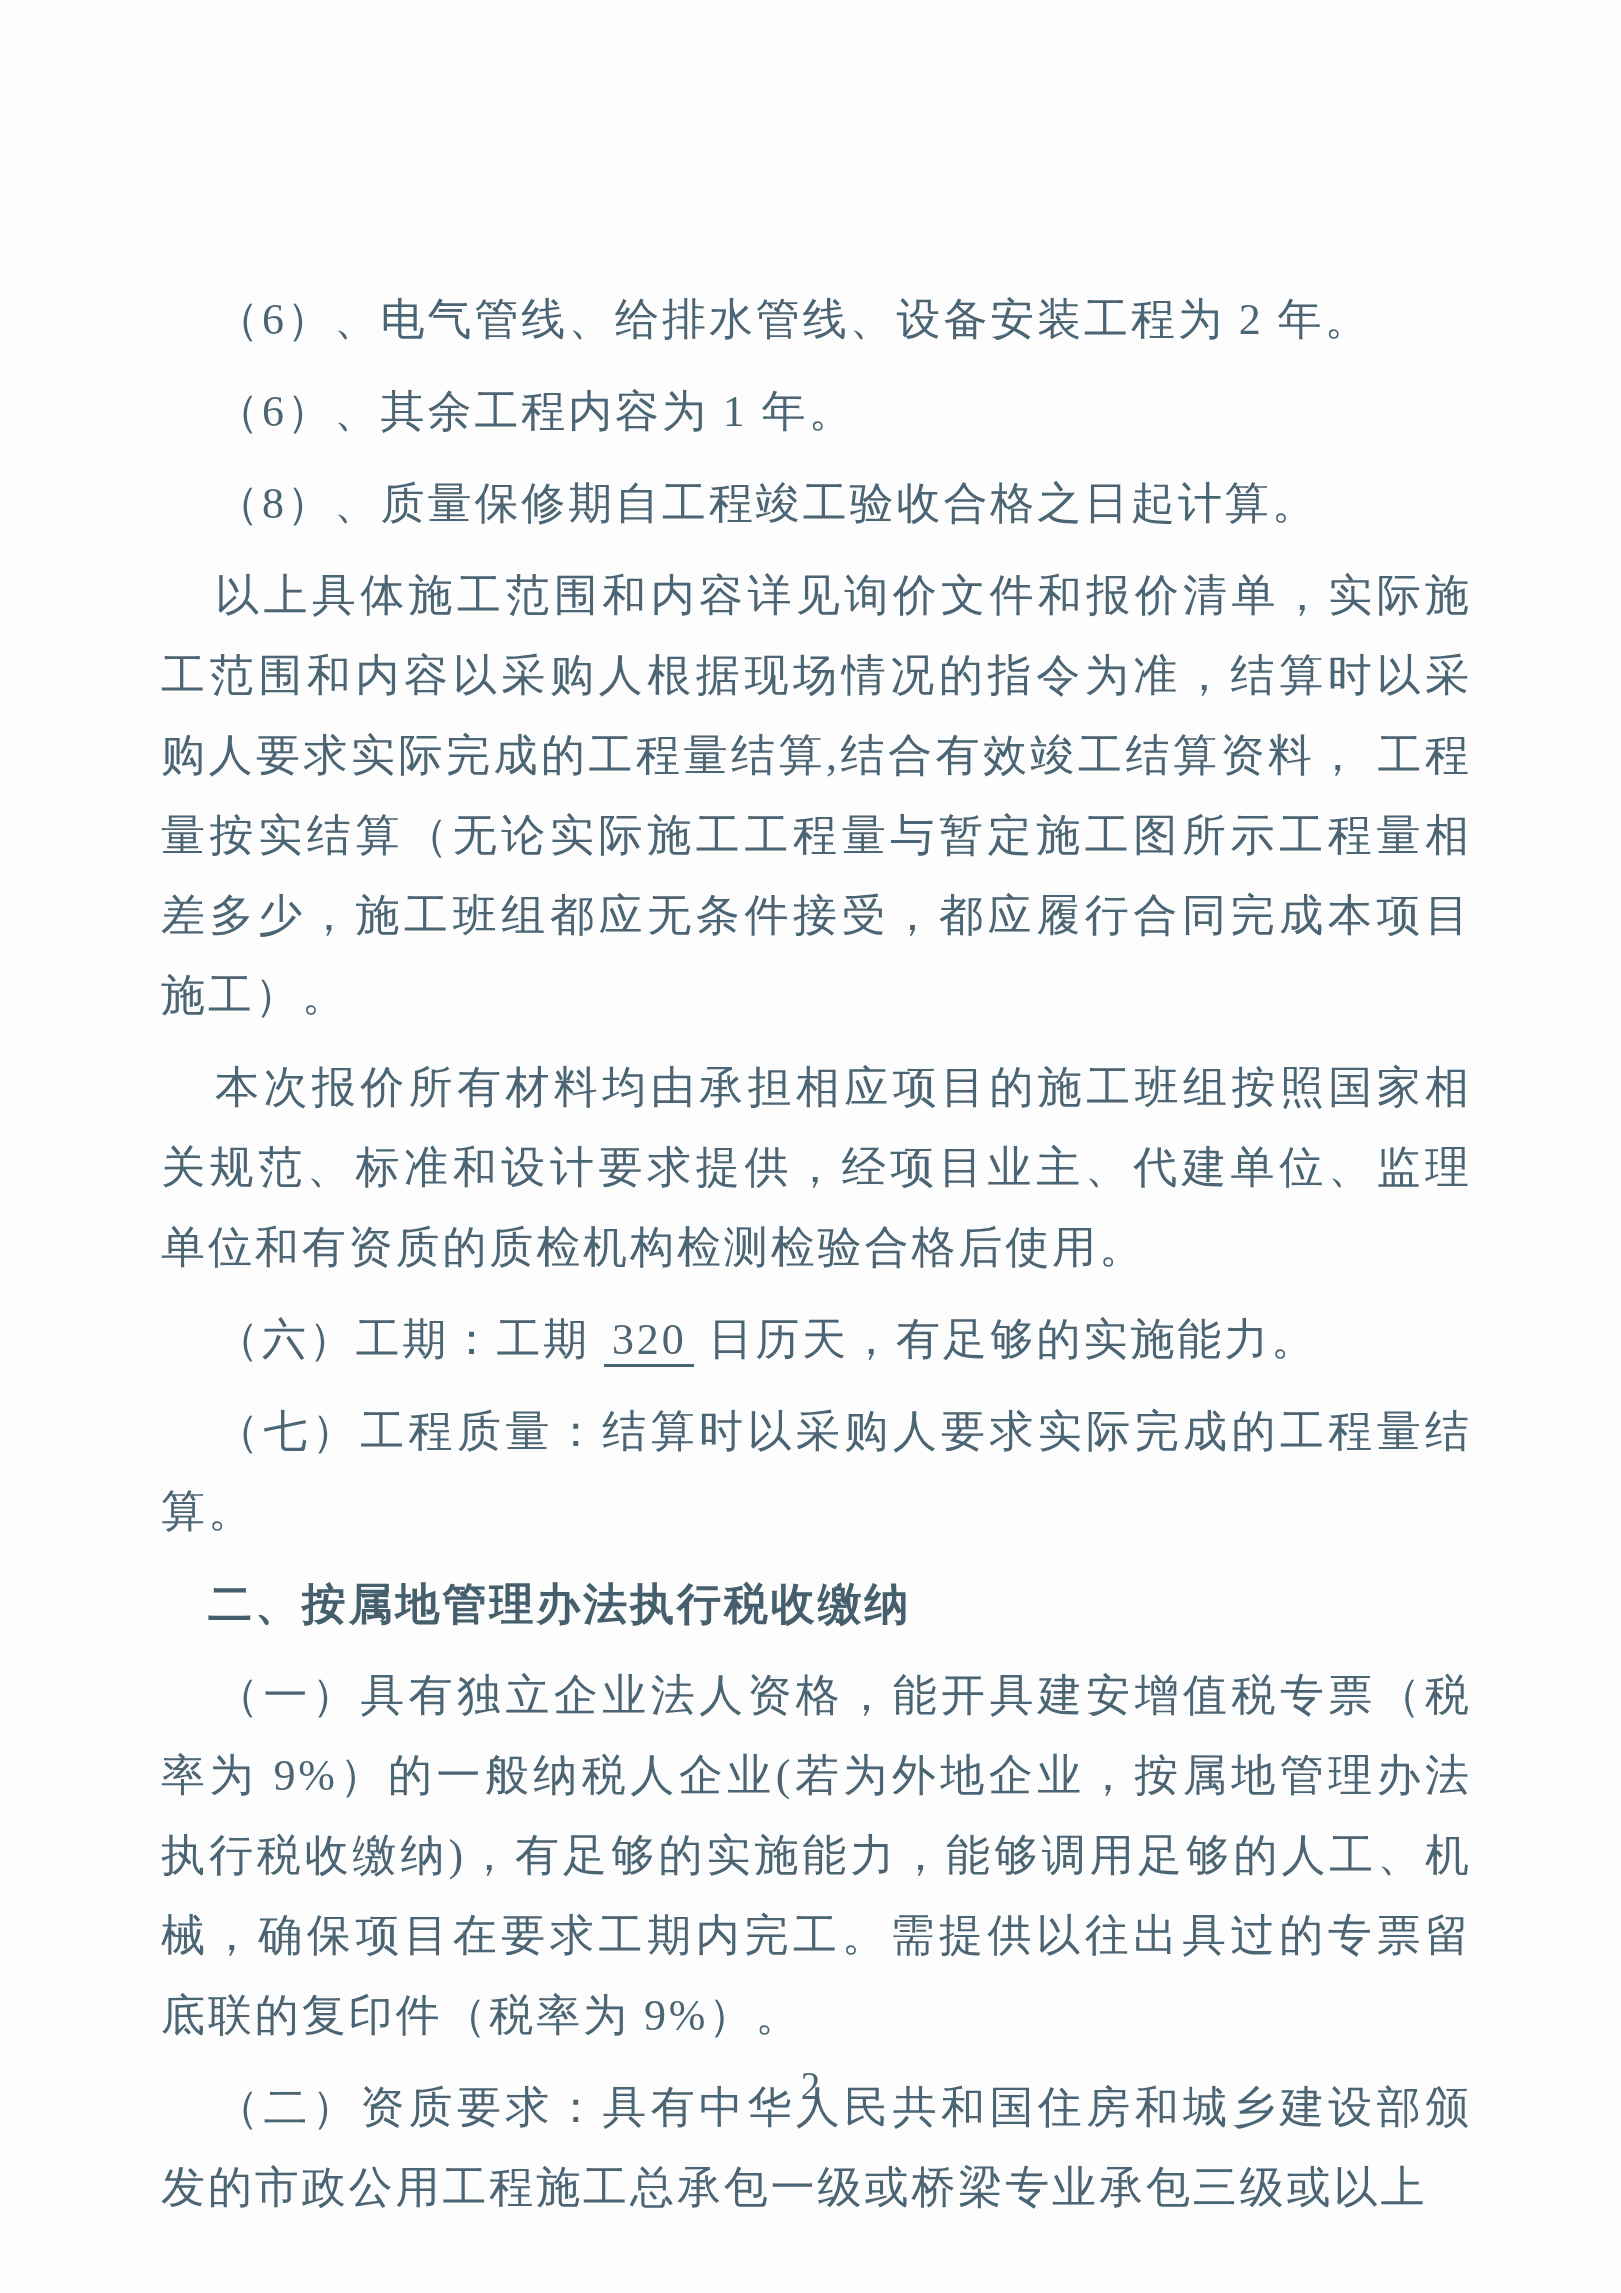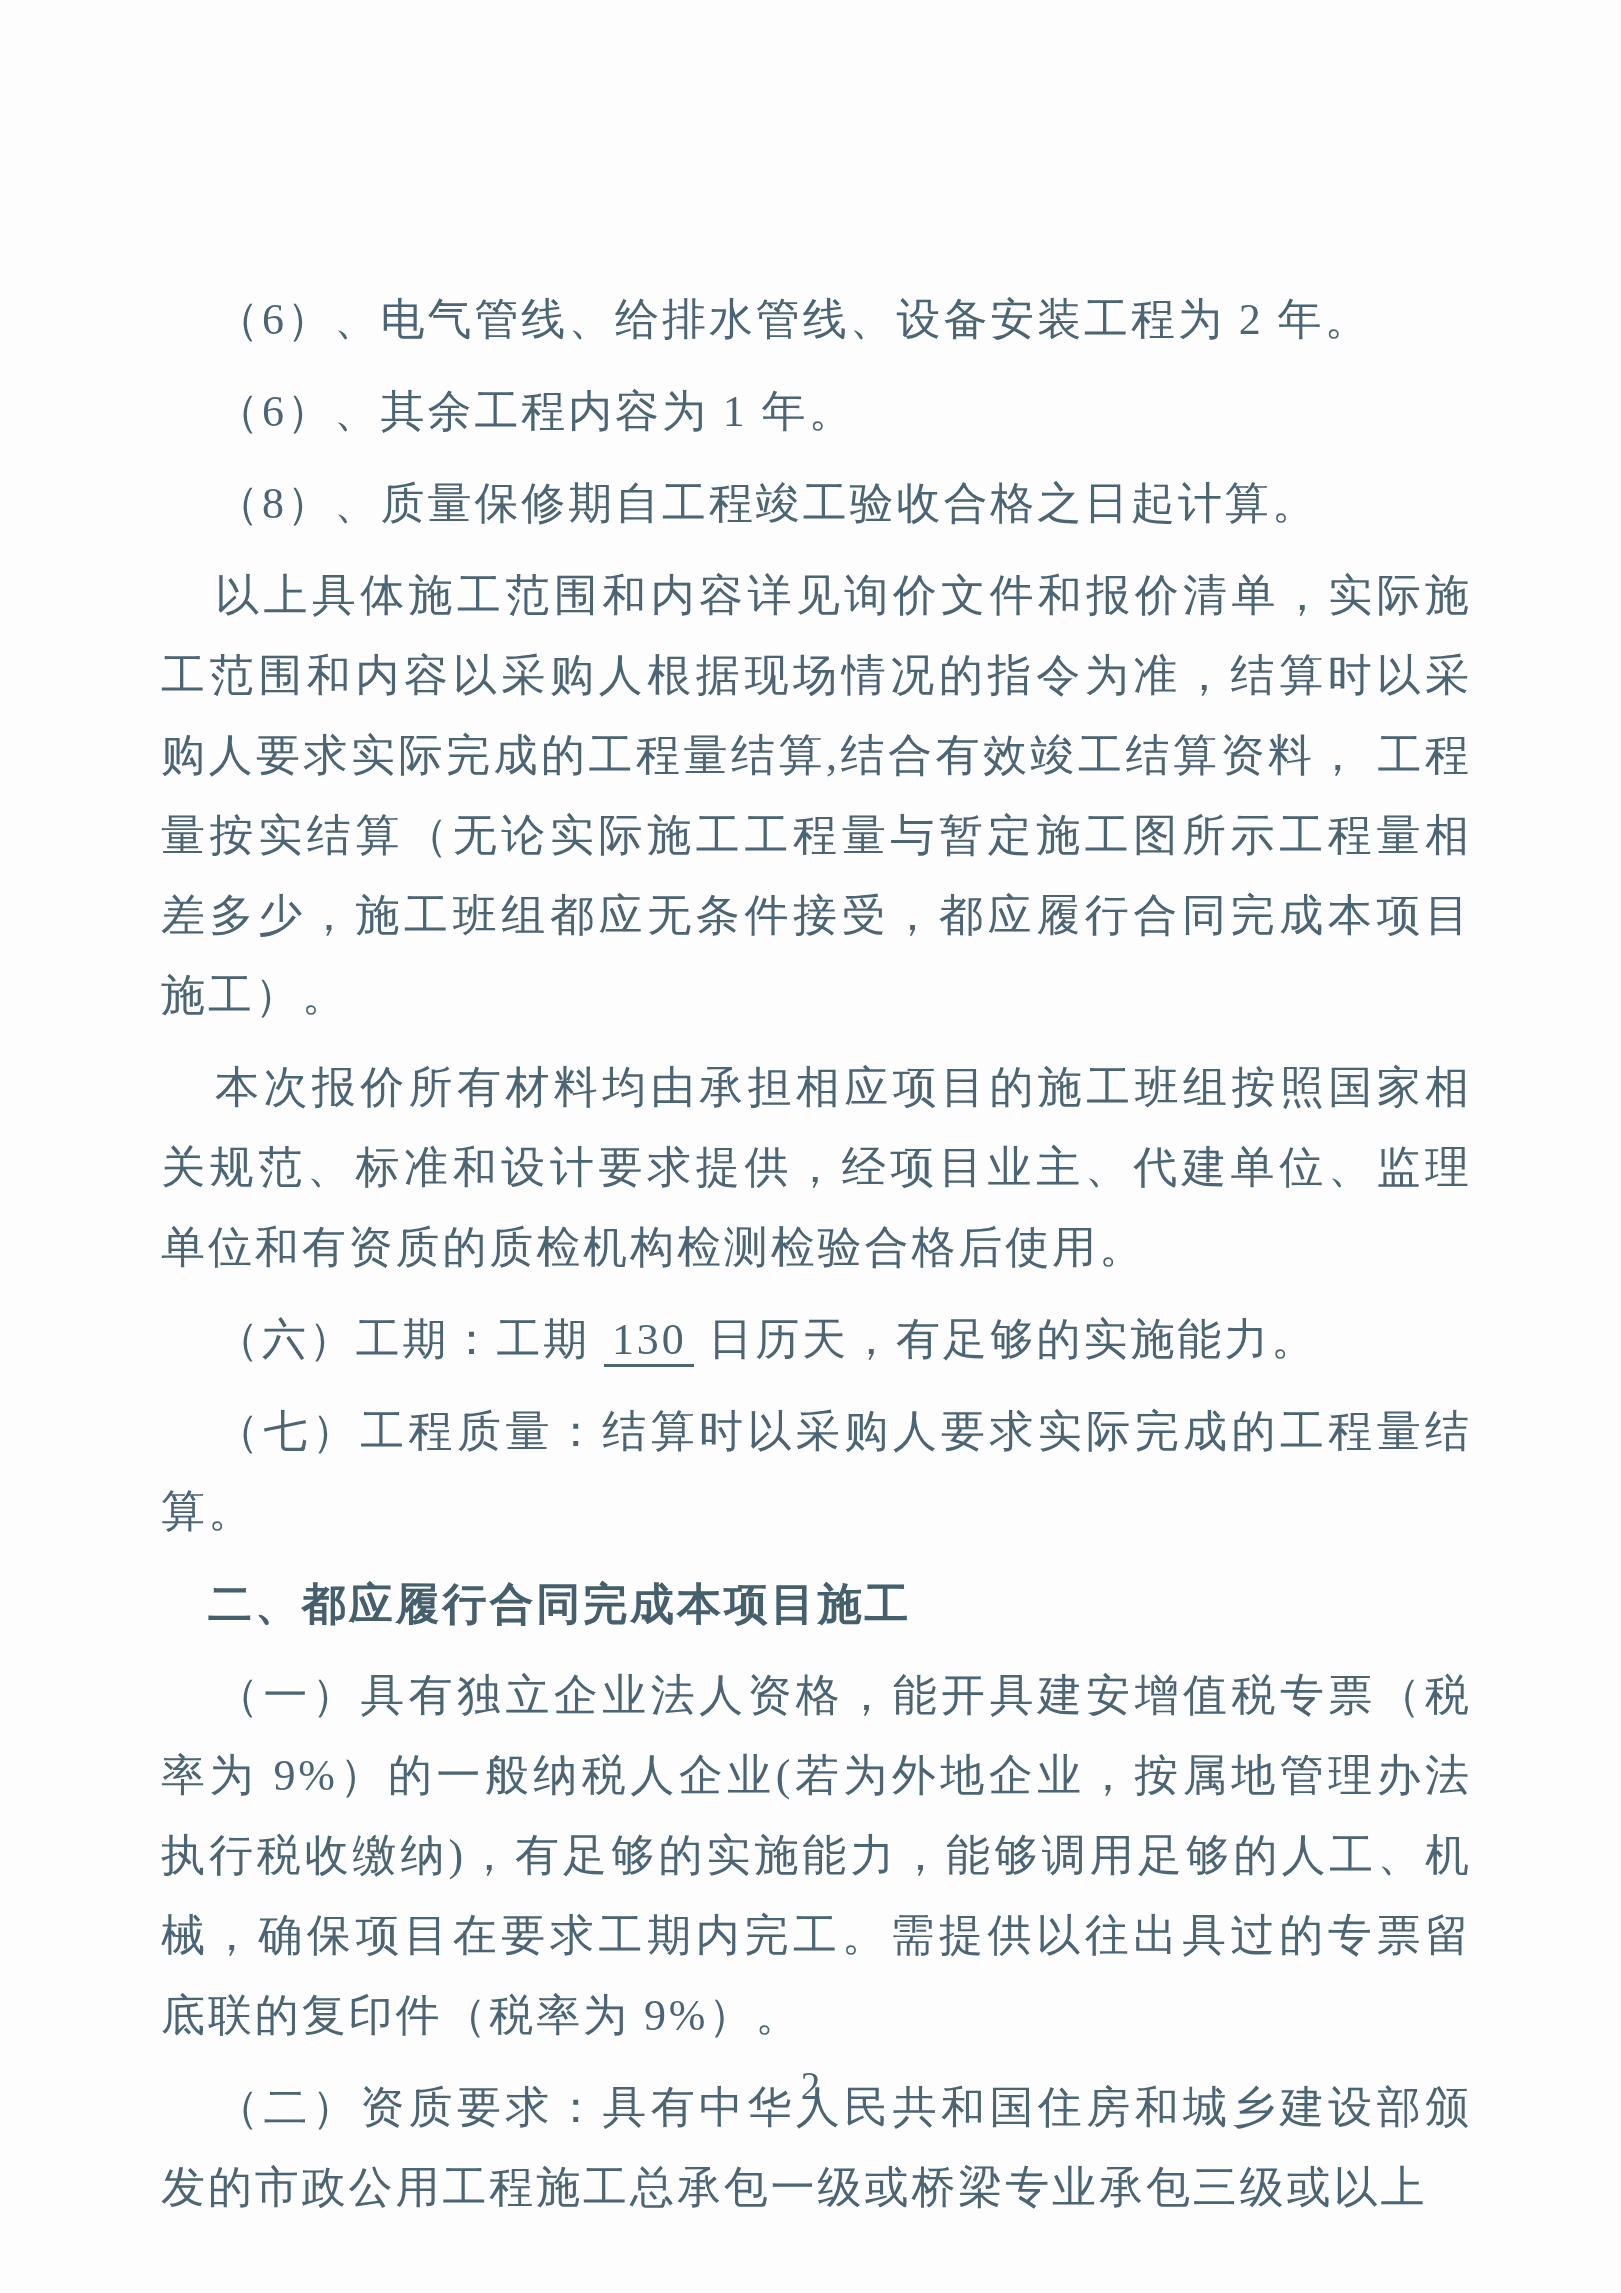--- a/index.html
+++ b/index.html
@@ -66,25 +66,25 @@
     <p class="para">（6）、电气管线、给排水管线、设备安装工程为 2 年。</p>
 
     <p class="para">（6）、其余工程内容为 1 年。</p>
 
     <p class="para">（8）、质量保修期自工程竣工验收合格之日起计算。</p>
 
     <p class="para">以上具体施工范围和内容详见询价文件和报价清单，实际施工范围和内容以采购人根据现场情况的指令为准，结算时以采购人要求实际完成的工程量结算,结合有效竣工结算资料， 工程量按实结算（无论实际施工工程量与暂定施工图所示工程量相差多少，施工班组都应无条件接受，都应履行合同完成本项目施工）。</p>
 
     <p class="para">本次报价所有材料均由承担相应项目的施工班组按照国家相关规范、标准和设计要求提供，经项目业主、代建单位、监理单位和有资质的质检机构检测检验合格后使用。</p>
 
-    <p class="para"><span>（六）工期：工期 </span><span class="underline-num">130</span><span> 日历天，有足够的实施能力。</span></p>
+    <p class="para"><span>（六）工期：工期 </span><span class="underline-num">320</span><span> 日历天，有足够的实施能力。</span></p>
 
     <p class="para">（七）工程质量：结算时以采购人要求实际完成的工程量结算。</p>
 
-    <h2 class="heading">二、都应履行合同完成本项目施工</h2>
+    <h2 class="heading">二、按属地管理办法执行税收缴纳</h2>
 
     <p class="para">（一）具有独立企业法人资格，能开具建安增值税专票（税率为 9%）的一般纳税人企业(若为外地企业，按属地管理办法执行税收缴纳)，有足够的实施能力，能够调用足够的人工、机械，确保项目在要求工期内完工。需提供以往出具过的专票留底联的复印件（税率为 9%）。</p>
 
     <p class="para">（二）资质要求：具有中华人民共和国住房和城乡建设部颁发的市政公用工程施工总承包一级或桥梁专业承包三级或以上</p>
 
   </div>
 
   <div class="footer">
     <span>2</span>
   </div>

